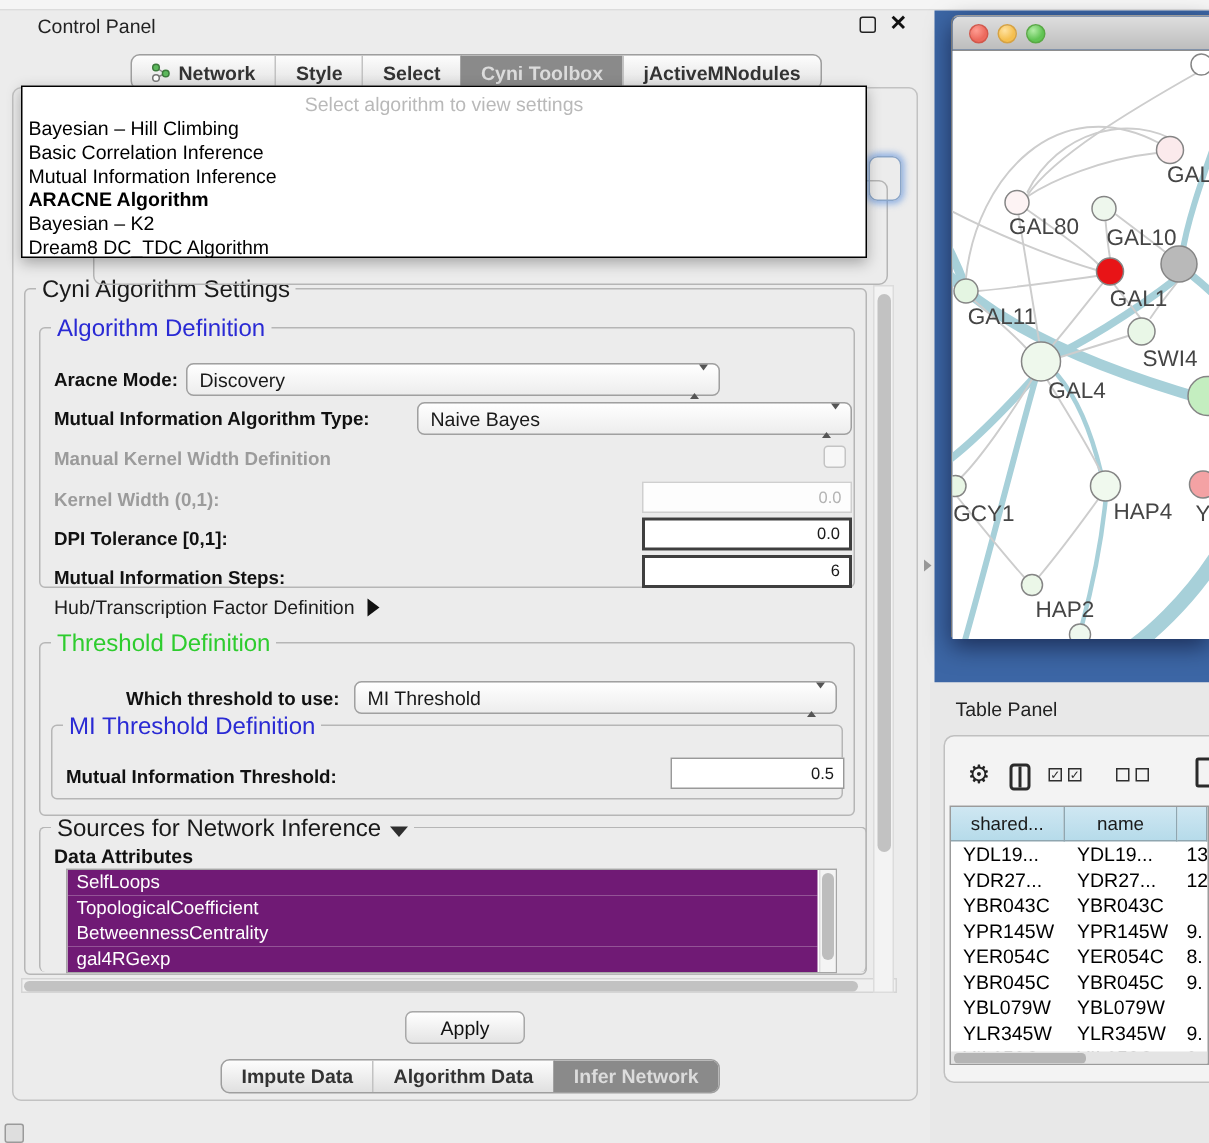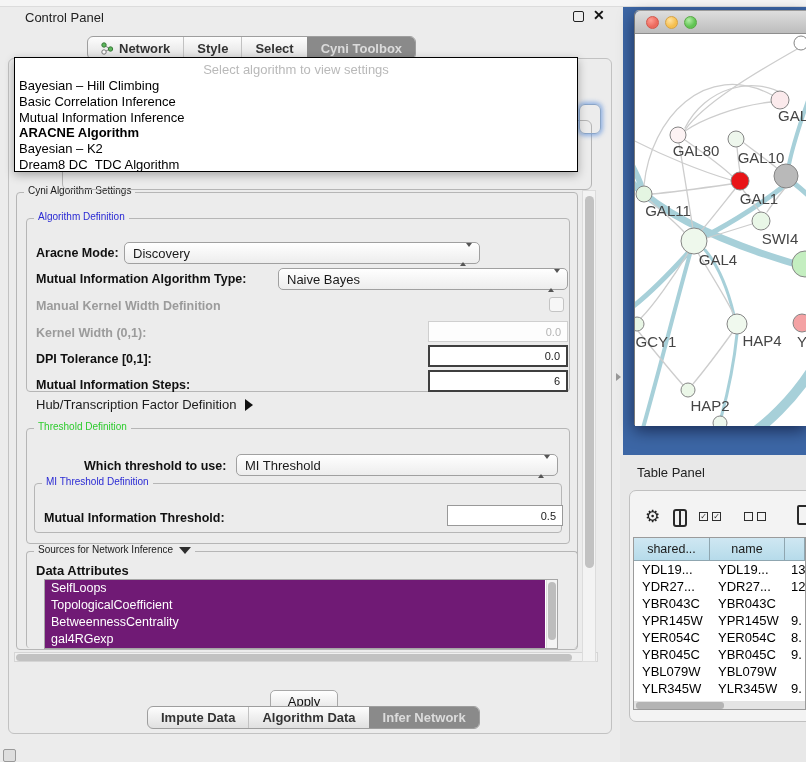--- a/index.html
+++ b/index.html
@@ -32,21 +32,21 @@
 
   
   #algo-popup { left:14px; top:57px; width:564px; height:115px; background:#fff; border:1px solid #000000;
                 box-shadow:0 3px 9px rgba(0,0,0,0.3); z-index:50; }
   #algo-placeholder { width:100%; text-align:center; padding-top:4px; font-size:13px; color:#b9b9b9; height:20px; }
   .algo-item { padding-left:4px; font-size:13px; line-height:15.8px; color:#000; white-space:nowrap; }
   .algo-item.bold { font-weight:bold; }
 
   
   .groupbox { position:absolute; border:1px solid #b6b6b6; border-radius:4px; }
-  .gb-label { position:absolute; top:-8px; left:7px; background:#ececec; padding:0 4px; font-size:10px; white-space:nowrap; }
+  .gb-label { position:absolute; top:-8px; left:7px; background:#ececec; padding:0 4px; font-size:16px; white-space:nowrap; }
   .gb-label.blue { color:#2a2ad4; }
   .gb-label.green { color:#2ecc2e; }
 
   .flabel { position:absolute; font-size:12.5px; font-weight:bold; color:#111; white-space:nowrap; }
   .flabel.disabled { color:#9b9b9b; }
 
   .combo { position:absolute; height:22px; border:1px solid #a0a0a0; border-radius:5px;
            background:linear-gradient(#ffffff,#ededed); font-size:13px; display:flex; align-items:center;
            padding-left:8px; }
   .arrows { position:absolute; right:7px; top:4px; }
@@ -72,23 +72,23 @@
   #attr-list { left:44px; top:579px; width:514px; height:70px; border:1px solid #a6a6a6; background:#fff; overflow:hidden; }
   .attr-item { height:17px; line-height:17px; padding-left:6px; font-size:12.5px; background:#701a75; color:#fff; width:500px; }
   #attr-vsb { left:546px; top:580px; width:11px; height:68px; background:#f4f4f4; border-left:1px solid #ddd; }
   #attr-vsb-thumb { left:548px; top:582px; width:8px; height:58px; background:#bdbdbd; border-radius:4px; }
 
   #hsb-track { left:14px; top:652px; width:584px; height:10px; background:#f0f0f0; border:1px solid #d5d5d5; }
   #hsb-thumb { left:16px; top:654px; width:556px; height:7px; background:#c2c2c2; border-radius:4px; }
   #vsb-track { left:582px; top:190px; width:14px; height:472px; background:#f3f3f3; border:1px solid #dcdcdc; }
   #vsb-thumb { left:585px; top:196px; width:9px; height:372px; background:#c2c2c2; border-radius:5px; }
 
-  #apply-btn { left:270px; top:674px; width:68px; height:22px; border:1px solid #a8a8a8; border-radius:5px;
+  #apply-btn { left:270px; top:674px; width:80px; height:22px; border:1px solid #a8a8a8; border-radius:5px;
                background:linear-gradient(#ffffff,#e4e4e4); font-size:13px; display:flex; align-items:center;
-               justify-content:center; color:#111;margin-top:16px; }
+               justify-content:center; color:#111; }
 
   #divider-arrow { left:616px; top:373px; width:0; height:0; border-top:4px solid transparent;
                    border-bottom:4px solid transparent; border-left:5px solid #999; }
   #corner-icon { left:3px; top:749px; width:13px; height:13px; border:1.5px solid #9a9a9a; background:#dedede; border-radius:2px; }
 
   
   #desktop { left:623px; top:7px; width:183px; height:448px; background:#3c66a5; }
   #net-window { left:634px; top:10px; width:172px; height:415px; border-radius:5px 0 0 0;
                 box-shadow:0 6px 16px rgba(0,0,25,0.55); border-left:1px solid #7a7a7a; border-top:1px solid #9a9a9a; }
   #net-titlebar { position:absolute; left:0; top:0; width:172px; height:23px; border-radius:5px 0 0 0;
@@ -146,20 +146,23 @@
       <span>Network</span>
     </div>
     <div class="tab">
       <span>Style</span>
     </div>
     <div class="tab">
       <span>Select</span>
     </div>
     <div class="tab selected">
       <span>Cyni Toolbox</span>
+    </div>
+    <div class="tab">
+      <span>jActiveMNodules</span>
     </div>
   </div>
 
 <div class="abs" id="hidden-combo-edge"></div>
 <div class="abs" id="hidden-tabledata"></div>
 
 <div class="abs" id="algo-popup">
   <div id="algo-placeholder">Select algorithm to view settings</div>
   <div id="algo-items">
       <div class="algo-item">Bayesian – Hill Climbing</div>

